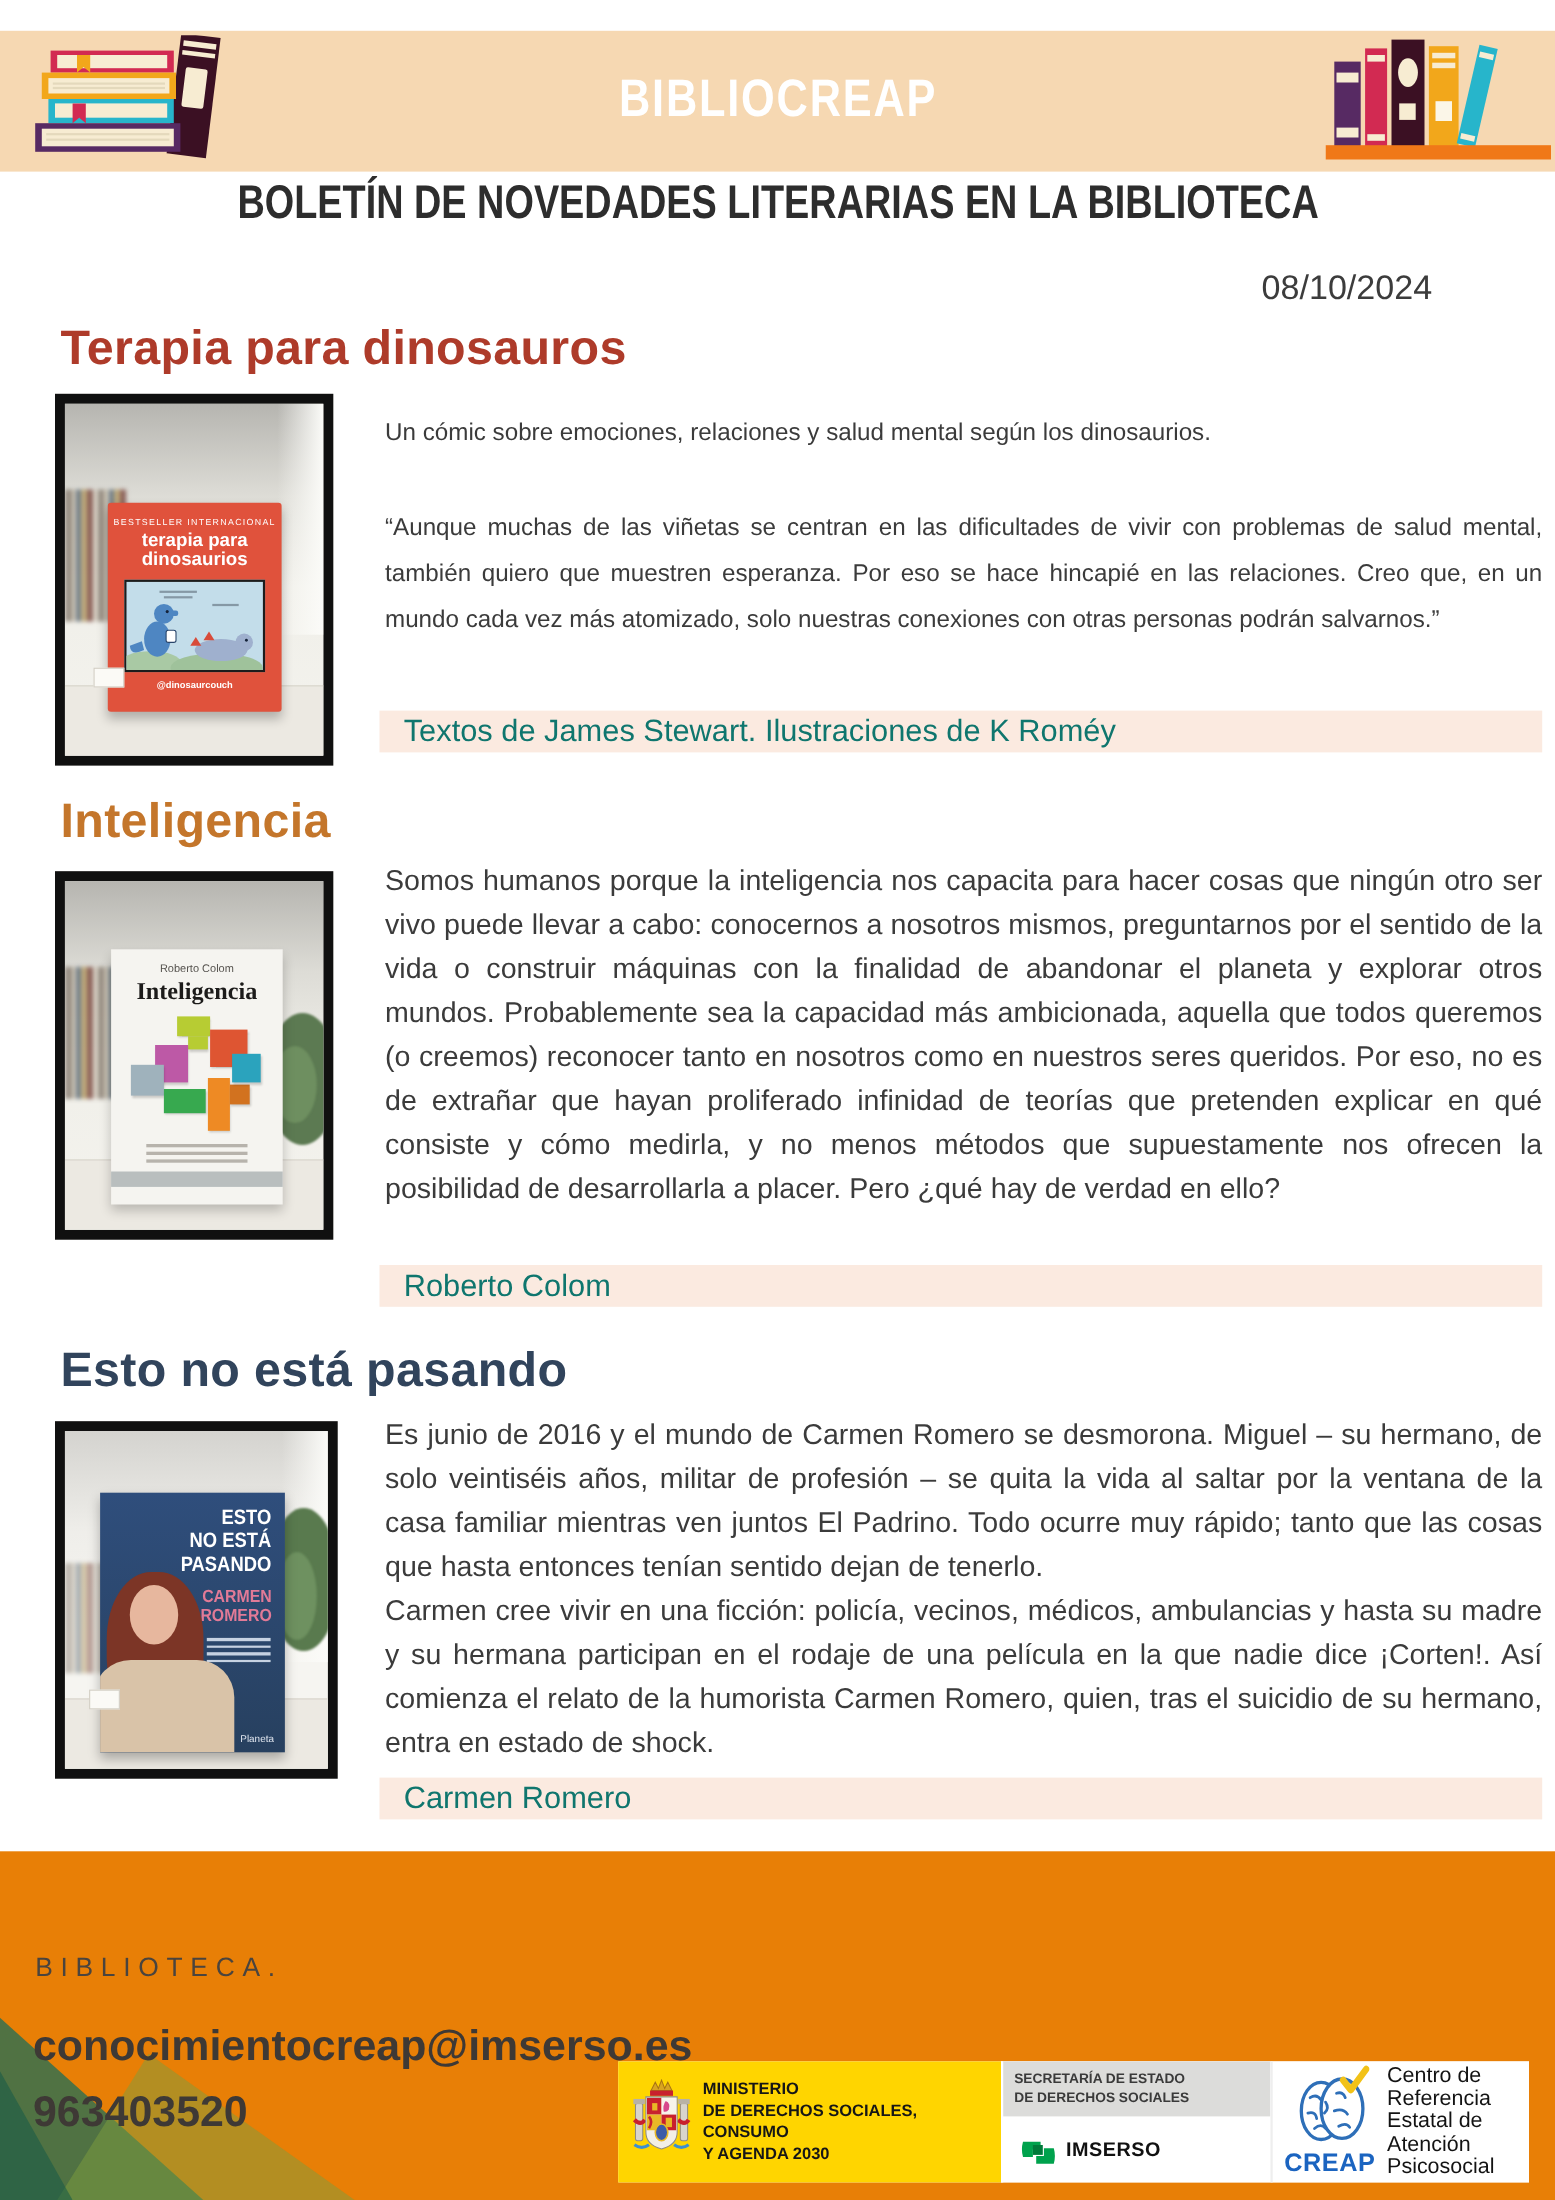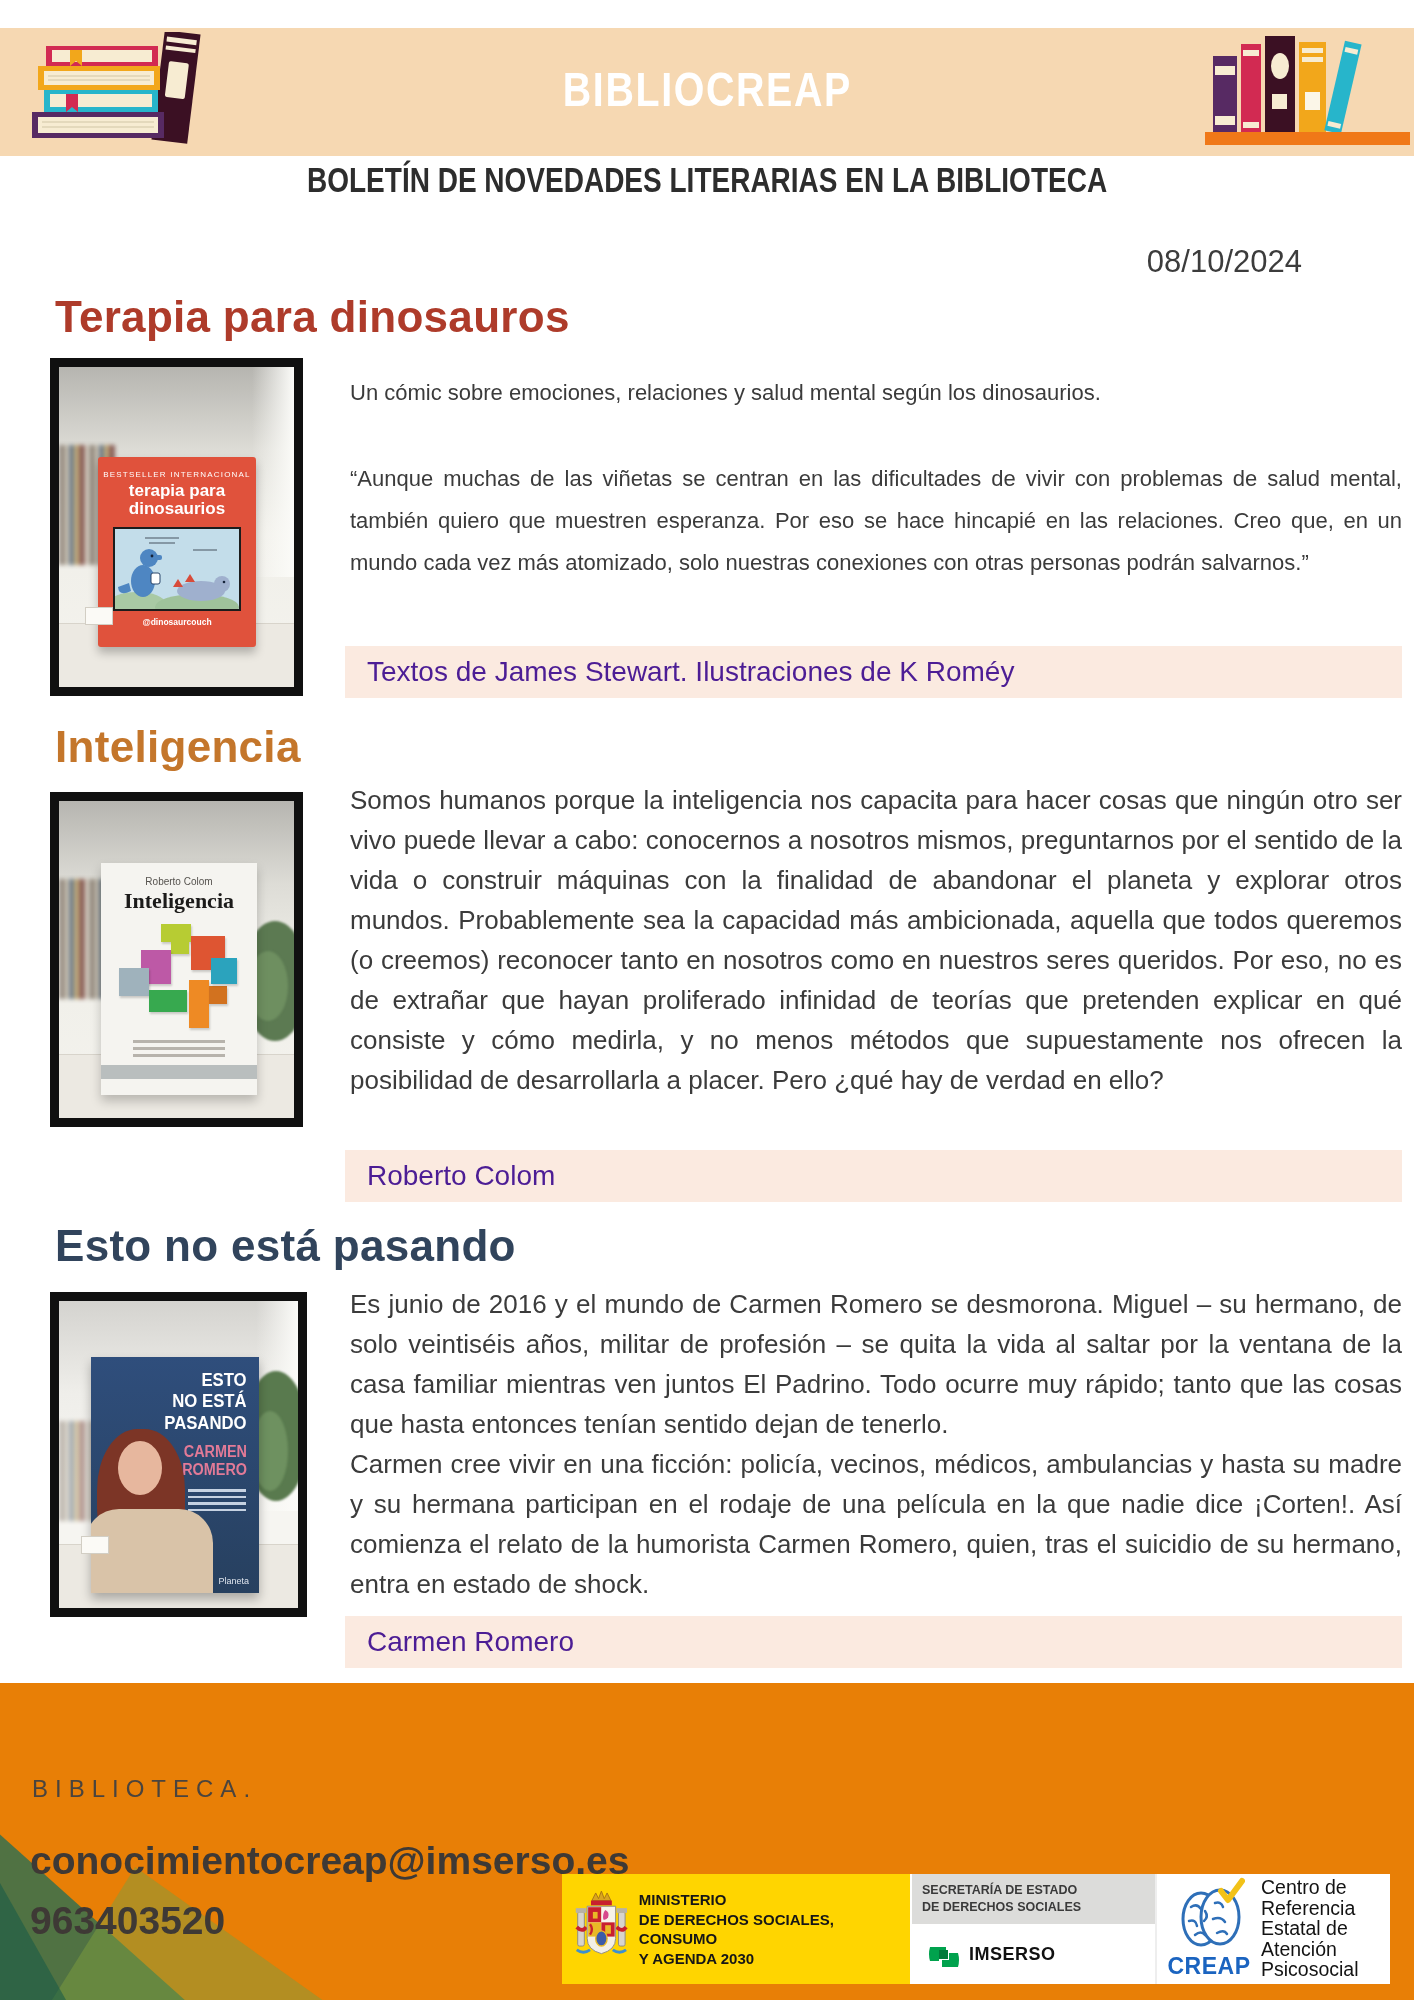--- a/index.html
+++ b/index.html
@@ -11,21 +11,21 @@
   
   .header-band { position:absolute; top:0; left:0; width:1414px; height:128px; background:#F6D8B2;margin-top:28px; }
   .brand { position:absolute; top:34px; left:0; width:100%; text-align:center;
            font-size:48px; font-weight:bold; color:#ffffff; }
   .brand span { display:inline-block; transform:scaleX(0.82); letter-spacing:2px; }
   .books-left  { position:absolute; left:8px; top:4px; }
   .books-right { position:absolute; right:4px; top:6px; }
 
   
   .main-title { position:absolute; top:160px; left:0; width:100%; text-align:center;
-                font-size:35px; font-weight:bold; color:#2d2d2d; }
+                font-size:43px; font-weight:bold; color:#2d2d2d; }
   .main-title span { display:inline-block; transform:scaleX(0.8); }
   .doc-date { position:absolute; top:244px; left:0; width:1302px; text-align:right;
               font-size:31px; color:#3c3c3c; }
 
   
   .section-heading { position:absolute; left:55px; font-size:44px; font-weight:bold; letter-spacing:0.3px; }
   .h1 { top:292px;  color:#AE3B2A; }
   .h2 { top:722px;  color:#C4762B; }
   .h3 { top:1221px; color:#31445C; }
 
@@ -78,22 +78,22 @@
 
   
   .text-block { position:absolute; left:350px; width:1052px; color:#3b3b3b; text-align:justify; }
   .tb-1 { top:372px;  font-size:22px; line-height:42px; }
   .tb-1 p + p { margin-top:44px; }
   .tb-2 { top:780px;  font-size:26px; line-height:40px; }
   .tb-3 { top:1284px; font-size:26px; line-height:40px; }
   .tb-3 p + p { margin-top:0; }
 
   
-  .author-bar { position:absolute; left:345px; width:1057px; height:52px; background:#FBEAE0;
-                display:flex; align-items:center; padding-left:22px; font-size:28px; color:#4c1d95; }
+  .author-bar { position:absolute; left:345px; width:1057px; height:38px; background:#FBEAE0;
+                display:flex; align-items:center; padding-left:22px; font-size:28px; color:#0f766e; }
   .ab-1 { top:646px; } .ab-2 { top:1150px; } .ab-3 { top:1616px; }
 
   
   .footer { position:absolute; left:0; top:1683px; width:1414px; height:317px; background:#E87F06; overflow:hidden; }
   .green-a { position:absolute; left:0; bottom:0; width:420px; height:230px;
              background:#1E6E58; opacity:.75; clip-path:polygon(0 100%, 0 28%, 44% 100%); }
   .green-b { position:absolute; left:0; bottom:0; width:520px; height:190px;
              background:#7E9D3E; opacity:.5; clip-path:polygon(10% 100%, 26% 30%, 62% 100%); }
   .green-c { position:absolute; left:0; bottom:0; width:300px; height:260px;
              background:#145A47; opacity:.55; clip-path:polygon(0 100%, 0 55%, 22% 100%); }

